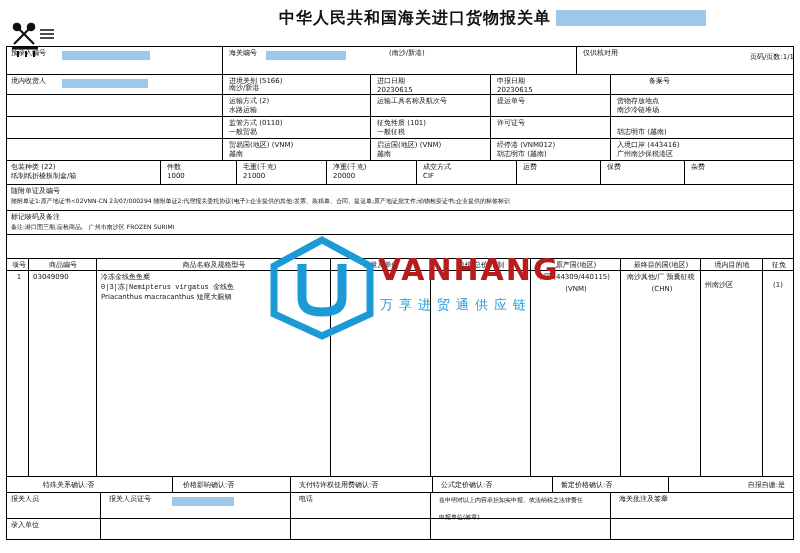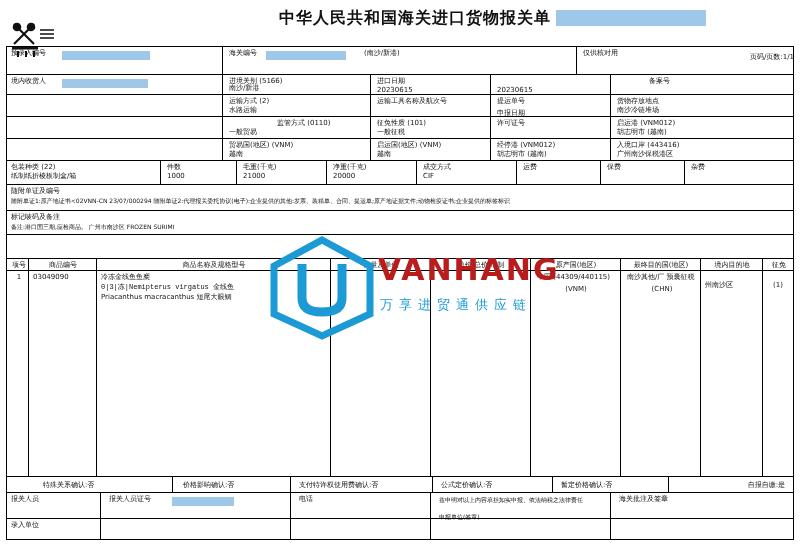--- a/index.html
+++ b/index.html
@@ -112,62 +112,61 @@
   <div class="hline" style="left:6px;top:270px;width:788px;"></div>
   <div class="hline" style="left:6px;top:476px;width:788px;"></div>
   <div class="hline" style="left:6px;top:492px;width:788px;"></div>
   <div class="hline" style="left:6px;top:518px;width:788px;"></div>
 
   <div class="cell" style="left:8px;top:48px;width:150px;">预录入编号</div>
   <div class="blue" style="position:absolute;left:62px;top:51px;width:88px;height:9px;"></div>
   <div class="vline" style="left:222px;top:46px;height:28px;"></div>
   <div class="cell" style="left:226px;top:48px;width:120px;">海关编号</div>
   <div class="blue" style="position:absolute;left:266px;top:51px;width:80px;height:9px;"></div>
-  <div class="cell" style="left:361px;top:48px;width:120px;">(南沙/新港)</div>
+  <div class="cell" style="left:386px;top:48px;width:120px;">(南沙/新港)</div>
   <div class="vline" style="left:576px;top:46px;height:28px;"></div>
   <div class="cell" style="left:580px;top:48px;width:120px;">仅供核对用</div>
 
   <div class="vline" style="left:222px;top:74px;height:86px;"></div>
   <div class="vline" style="left:370px;top:74px;height:86px;"></div>
   <div class="vline" style="left:490px;top:74px;height:86px;"></div>
   <div class="vline" style="left:610px;top:74px;height:86px;"></div>
 
   <div class="cell" style="left:8px;top:76px;width:210px;">境内收货人</div>
   <div class="blue" style="position:absolute;left:62px;top:79px;width:86px;height:9px;"></div>
 
   <div class="cell" style="left:226px;top:76px;width:140px;">进境关别 (5166)</div>
   <div class="cell" style="left:226px;top:83px;width:140px;">南沙/新港</div>
 
   <div class="cell" style="left:374px;top:76px;width:112px;">进口日期</div>
   <div class="cell" style="left:374px;top:85px;width:112px;">20230615</div>
 
-  <div class="cell" style="left:494px;top:76px;width:112px;margin-top:32px;">申报日期</div>
+  <div class="cell" style="left:494px;top:76px;width:112px;">申报日期</div>
   <div class="cell" style="left:494px;top:85px;width:112px;">20230615</div>
 
   <div class="cell" style="left:614px;top:76px;width:170px;margin-left:32px;">备案号</div>
 
   <div class="cell" style="left:226px;top:96px;width:140px;">运输方式 (2)</div>
   <div class="cell" style="left:226px;top:105px;width:140px;">水路运输</div>
 
   <div class="cell" style="left:374px;top:96px;width:112px;">运输工具名称及航次号</div>
 
   <div class="cell" style="left:494px;top:96px;width:112px;">提运单号</div>
 
   <div class="cell" style="left:614px;top:96px;width:170px;">货物存放地点</div>
   <div class="cell" style="left:614px;top:105px;width:170px;">南沙冷链堆场</div>
 
-  <div class="cell" style="left:226px;top:118px;width:140px;margin-left:48px;">监管方式 (0110)</div>
+  <div class="cell" style="left:226px;top:118px;width:140px;">监管方式 (0110)</div>
   <div class="cell" style="left:226px;top:127px;width:140px;">一般贸易</div>
 
   <div class="cell" style="left:374px;top:118px;width:112px;">征免性质 (101)</div>
   <div class="cell" style="left:374px;top:127px;width:112px;">一般征税</div>
 
   <div class="cell" style="left:494px;top:118px;width:112px;">许可证号</div>
 
-  <div class="cell" style="left:614px;top:118px;width:170px;">启运港 (VNM012)</div>
   <div class="cell" style="left:614px;top:127px;width:170px;">胡志明市 (越南)</div>
 
   <div class="cell" style="left:226px;top:140px;width:140px;">贸易国(地区) (VNM)</div>
   <div class="cell" style="left:226px;top:149px;width:140px;">越南</div>
 
   <div class="cell" style="left:374px;top:140px;width:112px;">启运国(地区) (VNM)</div>
   <div class="cell" style="left:374px;top:149px;width:112px;">越南</div>
 
   <div class="cell" style="left:494px;top:140px;width:115px;">经停港 (VNM012)</div>
   <div class="cell" style="left:494px;top:149px;width:115px;">胡志明市 (越南)</div>

